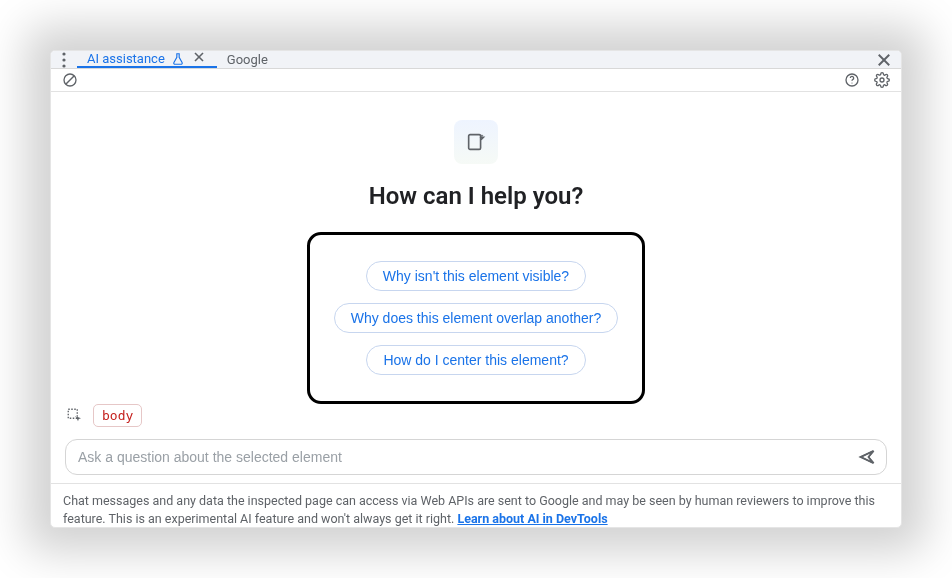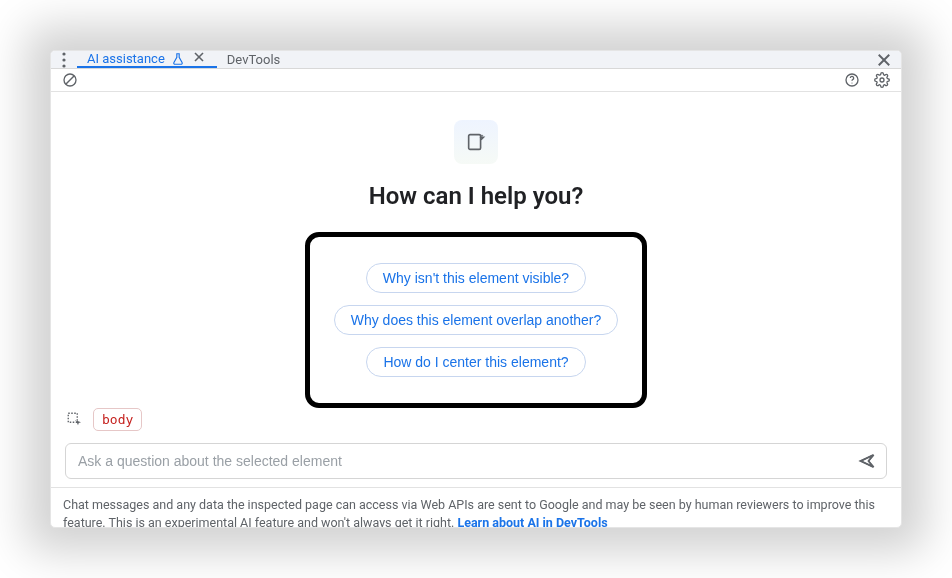--- a/index.html
+++ b/index.html
@@ -109,21 +109,21 @@
       justify-content: center;
       margin-bottom: 18px;
     }
     .hero-title {
       font-size: 24px;
       font-weight: 600;
       color: #202124;
       margin-bottom: 22px;
     }
     .suggestions-box {
-      border: 5px solid #000000;
+      border: 3px solid #000000;
       border-radius: 14px;
       padding: 26px 24px;
       display: flex;
       flex-direction: column;
       align-items: center;
       gap: 12px;
     }
     .suggestion-chip {
       border: 1px solid #c7d6ef;
       background: #fff;
@@ -157,21 +157,21 @@
       padding: 3px 8px;
       border-radius: 5px;
       background: #fff;
     }
     
     .input-row {
       padding: 6px 14px 8px 14px;
     }
     .input-shell {
       border: 1px solid #d5d5d5;
-      border-radius: 6px;
+      border-radius: 12px;
       height: 36px;
       display: flex;
       align-items: center;
       padding: 0 8px 0 12px;
       gap: 20px;
     }
     .input-shell input {
       flex: 1;
       border: none;
       outline: none;
@@ -225,21 +225,21 @@
           </svg>
       </span>
       <span class="close-x">
         <svg width="12" height="12" viewBox="0 0 12 12" stroke="currentColor" stroke-width="1.6">
             <line x1="2" y1="2" x2="10" y2="10"></line>
             <line x1="10" y1="2" x2="2" y2="10"></line>
           </svg>
       </span>
     </div>
     <div class="tab">
-      <span>DevTools</span>
+      <span>Google</span>
     </div>
     <div class="spacer"></div>
     <div class="panel-close">
       <svg width="14" height="14" viewBox="0 0 12 12" stroke="currentColor" stroke-width="1.6">
           <line x1="1.5" y1="1.5" x2="10.5" y2="10.5"></line>
           <line x1="10.5" y1="1.5" x2="1.5" y2="10.5"></line>
         </svg>
     </div>
   </div>
 

